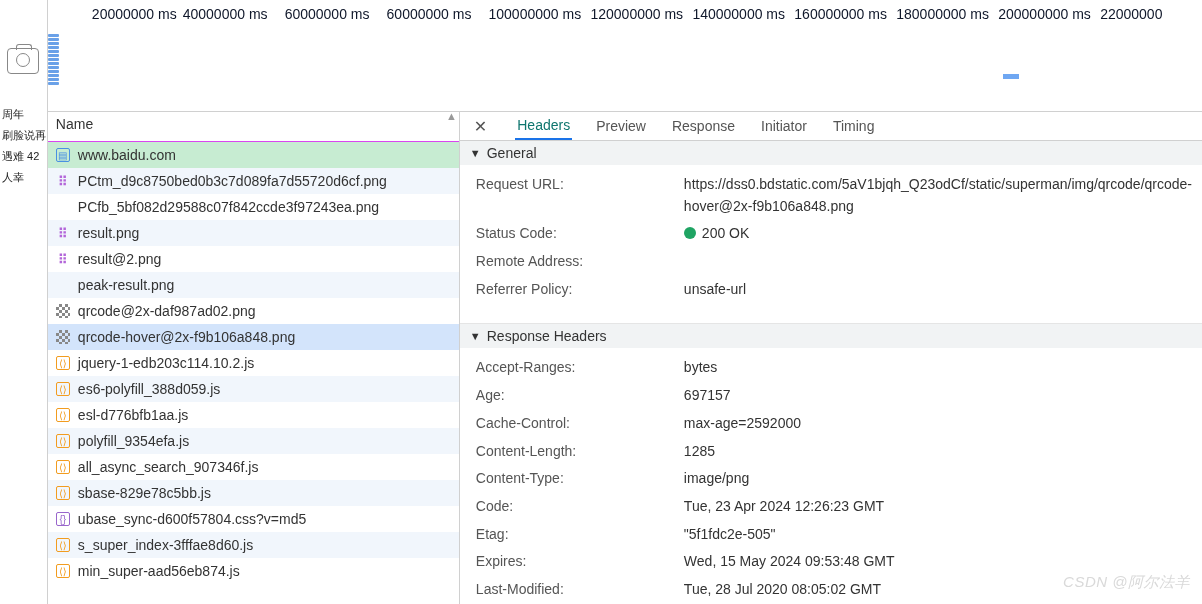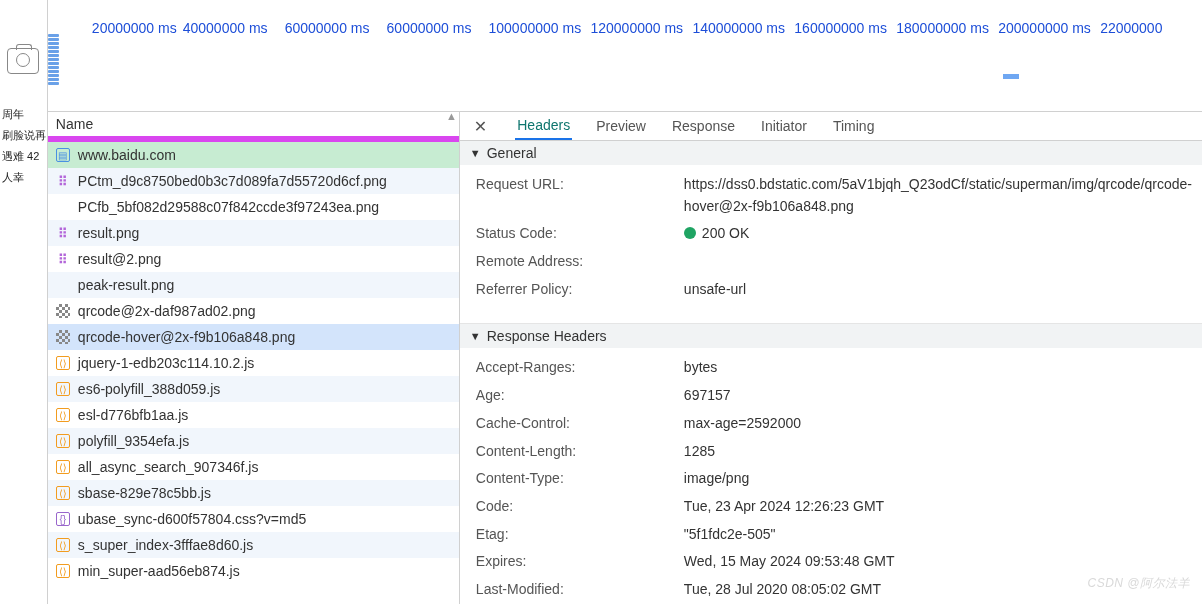--- a/index.html
+++ b/index.html
@@ -6,29 +6,29 @@
 body{background:#fff;width:1202px;height:604px;overflow:hidden;display:flex;color:#333}
 .left-strip{width:82px;border-right:1px solid #d0d0d0;display:flex;flex-direction:column;align-items:center;padding-top:48px}
 .cam{width:32px;height:26px;border:1.6px solid #888;border-radius:4px;position:relative;margin-bottom:30px}
 .cam::before{content:"";position:absolute;top:-5px;left:8px;width:14px;height:5px;border:1.6px solid #888;border-bottom:none;border-radius:3px 3px 0 0}
 .cam::after{content:"";position:absolute;top:4px;left:8px;width:12px;height:12px;border:1.6px solid #888;border-radius:50%}
 .cn{font-size:11px;color:#222;line-height:1.9;text-align:left;width:100%;padding-left:2px}
 .main{flex:1;display:flex;flex-direction:column}
 .top{height:112px;border-bottom:1px solid #d0d0d0;display:flex;flex-direction:column}
 .chk{display:flex;align-items:center;color:#555;padding:0 8px;height:4px}
 .tl{position:relative;flex:1}
-.tl-labels{display:flex;position:absolute;top:16px;left:0;right:0;color:#1d4ed8;font-size:13px}
+.tl-labels{display:flex;position:absolute;top:2px;left:0;right:0;color:#0f172a;font-size:13px}
 .tl-labels span{width:106px;text-align:left}
 .tl-labels span:first-child{width:140px;text-align:right;padding-right:6px}
 .bars{position:absolute;left:0;top:30px;display:flex;flex-direction:column;gap:1px}
 .bars div{height:3px;background:#6aa1e8;border-radius:1px}
 .mark{position:absolute;width:16px;height:5px;background:#6fa7f2;top:70px;left:955px}
 .split{flex:1;display:flex;overflow:hidden}
 .name-col{width:412px;border-right:1px solid #d0d0d0;display:flex;flex-direction:column}
-.name-hdr{height:30px;border-bottom:6px solid #d946ef;padding:4px 8px;color:#333;position:relative}
+.name-hdr{height:30px;border-bottom:1px solid #d946ef;padding:4px 8px;color:#333;position:relative}
 .sc-up{position:absolute;right:2px;top:-2px;color:#999;font-size:11px}
 .list{overflow-y:hidden}
 .row{height:26px;display:flex;align-items:center;padding-left:8px;gap:8px;cursor:pointer}
 .row.alt{background:#f1f6fc}
 .row.sel{background:#d3e4fb}
 .row.hl{background:#c7ecd2}
 .ic{width:14px;height:14px;flex-shrink:0;display:inline-flex;align-items:center;justify-content:center;font-size:10px}
 .ic-doc{border:1px solid #4a90e2;color:#4a90e2;border-radius:2px}
 .ic-img{color:#b366d9;font-weight:bold;font-size:13px}
 .ic-qr{background:linear-gradient(45deg,#888 25%,transparent 25%,transparent 75%,#888 75%),linear-gradient(45deg,#888 25%,transparent 25%,transparent 75%,#888 75%);background-size:6px 6px;background-position:0 0,3px 3px}
@@ -40,21 +40,21 @@
 .tab{color:#555;cursor:pointer;padding:5px 2px}
 .tab.act{color:#0f766e;border-bottom:2px solid #1a73e8}
 .sect{border-bottom:1px solid #e5e5e5}
 .sect-h{background:#f1f3f4;padding:4px 10px;font-weight:500;color:#333;display:flex;align-items:center;gap:6px}
 .tri{font-size:11px}
 .kv{padding:6px 10px 20px 16px}
 .kv-row{display:flex;padding:3px 0;line-height:1.55}
 .kv-row .k{width:208px;color:#555;flex-shrink:0}
 .kv-row .v{color:#333;flex:1}
 .dot{display:inline-block;width:12px;height:12px;background:#1fa463;border-radius:50%;margin-right:6px;vertical-align:-1px}
-.wm{position:absolute;right:12px;bottom:12px;color:#d9d9d9;font-size:12px;font-style:italic;letter-spacing:.5px}
+.wm{position:absolute;right:12px;bottom:12px;color:#d9d9d9;font-size:15px;font-style:italic;letter-spacing:.5px}
 </style>
 </head>
 <body>
 
 <div class="left-strip">
   <div class="cam"></div>
   <div class="cn">周年</div>
   <div class="cn">刷脸说再</div>
   <div class="cn">遇难 42人幸</div>
 </div>

